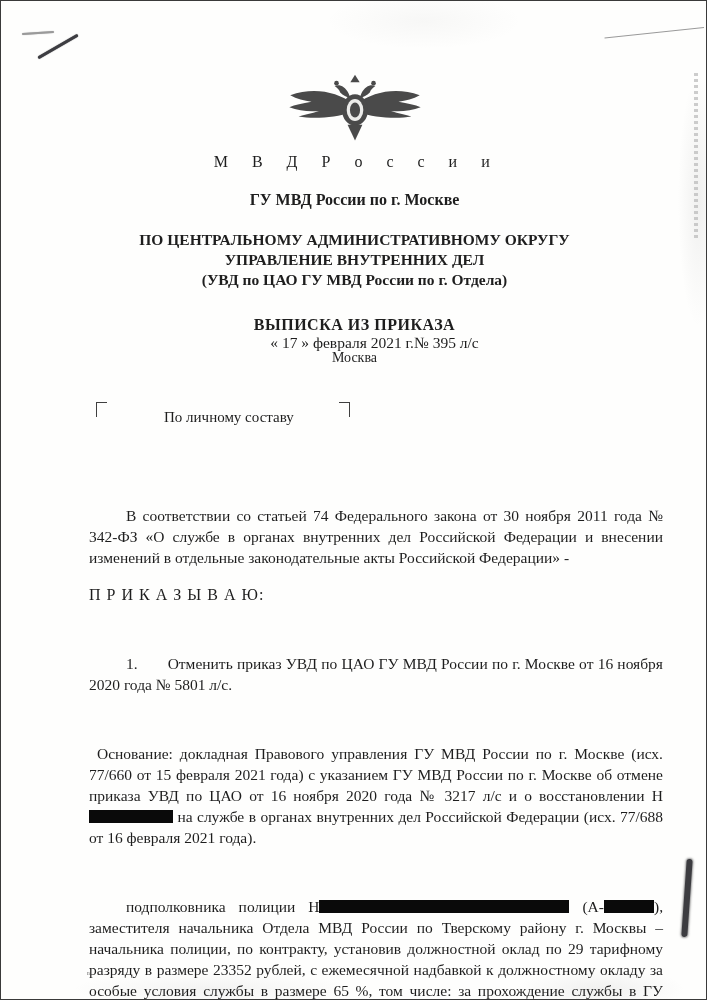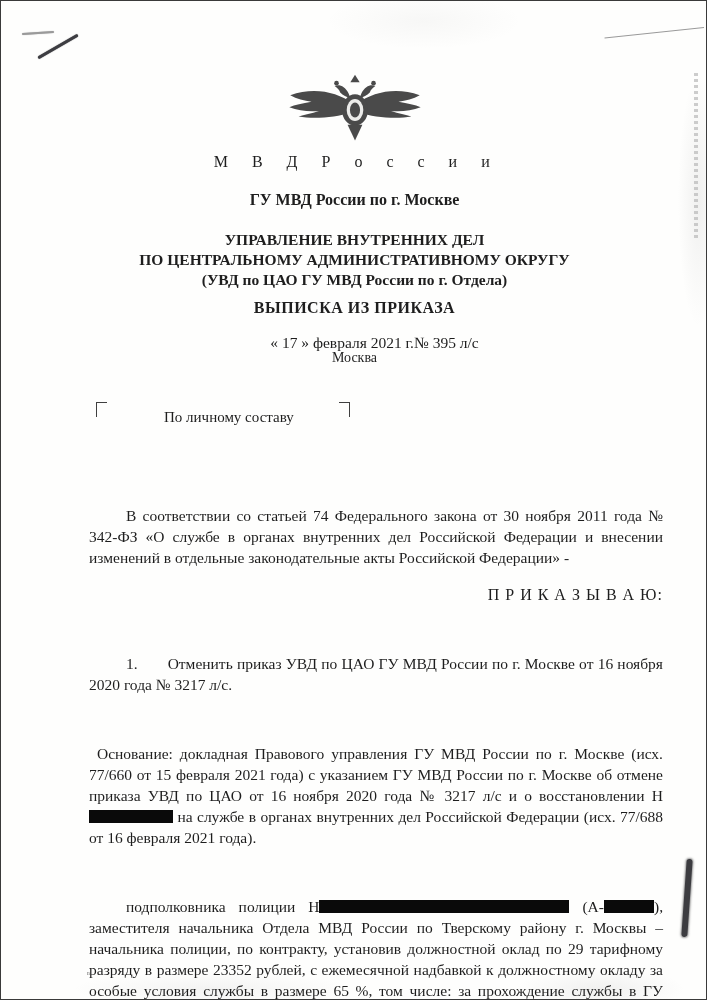--- a/index.html
+++ b/index.html
@@ -56,21 +56,21 @@
   .header {
     position: absolute; top: 72px; left: 0; width: 707px; text-align: center;
   }
   .emblem-wrap { height: 76px; display: flex; justify-content: center; align-items: flex-start; }
   .org-top {
     margin-top: 4px; font-weight: normal; font-size: 16px;
     letter-spacing: 0.35em; word-spacing: 0.55em;
   }
   .org-main { margin-top: 20px; font-weight: bold; font-size: 16px; }
   .dept { margin-top: 21px; font-weight: bold; font-size: 15.5px; line-height: 20px; }
-  .doc-type { margin-top: 9px; font-weight: bold; font-size: 16px; letter-spacing: 0.5px; }
+  .doc-type { margin-top: 26px; font-weight: bold; font-size: 16px; letter-spacing: 0.5px; }
 
   
   .meta-row {
     position: absolute; top: 333px; left: 88px; right: 46px;
     display: flex; justify-content: center;
     font-size: 15.5px;
   }
   .city { position: absolute; top: 349px; left: 0; width: 707px; text-align: center; font-size: 14px; }
   .subject-row { position: absolute; top: 398px; left: 0; width: 707px; height: 24px; }
   .corner-left {
@@ -84,21 +84,21 @@
   .subject-text { position: absolute; left: 163px; top: 10px; font-size: 15px; }
 
   
   .body-block {
     position: absolute; top: 456px; left: 88px; width: 574px;
     font-size: 15.5px; line-height: 21px; text-align: justify;
   }
   .para { text-indent: 37px; margin-top: 48px; }
   .para.small-indent { text-indent: 8px; }
   .prikaz {
-    text-align: right; font-size: 16px; margin: 16px 0 15px 0;
+    text-align: left; font-size: 16px; margin: 16px 0 15px 0;
     letter-spacing: 1px;
   }
   .num-gap { display: inline-block; width: 30px; }
   .redact {
     display: inline-block; background: #0a0a0a; height: 13px;
     vertical-align: baseline; position: relative; top: 1px;
   }
   .bar-mid { width: 84px; }
   .bar-long { width: 250px; }
   .bar-short { width: 50px; }
@@ -129,22 +129,22 @@
           <ellipse cx="75" cy="40" rx="14" ry="17"></ellipse>
           <path d="M67,56 L75,73 L83,56 Z"></path>
         </g>
         <ellipse cx="75" cy="40" rx="9" ry="12" fill="#ececea"></ellipse>
         <ellipse cx="75" cy="40" rx="5.5" ry="8" fill="#4a4a4a"></ellipse>
       </svg>
     </div>
     <div class="org-top">М В Д   Р о с с и и</div>
     <div class="org-main">ГУ МВД России по г. Москве</div>
     <div class="dept">
+      <div>ПО ЦЕНТРАЛЬНОМУ АДМИНИСТРАТИВНОМУ ОКРУГУ</div>
       <div>УПРАВЛЕНИЕ ВНУТРЕННИХ ДЕЛ</div>
-      <div>ПО ЦЕНТРАЛЬНОМУ АДМИНИСТРАТИВНОМУ ОКРУГУ</div>
       <div>(УВД по ЦАО ГУ МВД России по г. Отдела)</div>
     </div>
     <div class="doc-type">ВЫПИСКА ИЗ ПРИКАЗА</div>
   </div>
 
   <div class="meta-row">
     <span>« 17 » февраля 2021 г.</span>
     <span>№ 395 л/с</span>
   </div>
   <div class="city">Москва</div>
@@ -153,21 +153,21 @@
     <span class="corner-left"></span>
     <span class="subject-text">По личному составу</span>
     <span class="corner-right"></span>
   </div>
 
   <div class="body-block">
     <p class="para">В соответствии со статьей 74 Федерального закона от 30 ноября 2011 года № 342-ФЗ «О службе в органах внутренних дел Российской Федерации и внесении изменений в отдельные законодательные акты Российской Федерации» -</p>
 
     <p class="prikaz">П Р И К А З Ы В А Ю:</p>
 
-    <p class="para"><span>1.</span><span class="num-gap"></span><span>Отменить приказ УВД по ЦАО ГУ МВД России по г. Москве от 16 ноября 2020 года № 3217 л/с.</span></p>
+    <p class="para"><span>1.</span><span class="num-gap"></span><span>Отменить приказ УВД по ЦАО ГУ МВД России по г. Москве от 16 ноября 2020 года № 5801 л/с.</span></p>
 
     <p class="para small-indent"><span>Основание: докладная Правового управления ГУ МВД России по г. Москве (исх. 77/660 от 15 февраля 2021 года) с указанием ГУ МВД России по г. Москве об отмене приказа УВД по ЦАО от 16 ноября 2020 года № 3217 л/с и о восстановлении Н</span><span class="redact bar-mid"></span> <span>на службе в органах внутренних дел Российской Федерации (исх. 77/688 от 16 февраля 2021 года).</span></p>
 
 
     <p class="para"><span>подполковника полиции Н</span><span class="redact bar-long"></span> <span>(А-</span><span class="redact bar-short"></span><span>),</span> <span>заместителя начальника Отдела МВД России по Тверскому району г. Москвы – начальника полиции, по контракту, установив должностной оклад по 29 тарифному разряду в размере 23352 рублей, с ежемесячной надбавкой к должностному окладу за особые условия службы в размере 65 %,  том числе: за прохождение службы в ГУ МВД России по г. Москве 65 %, ежемесячную надбавку к должностному окладу за работу со сведениями составляющими государственную тайну 20 %, ежемесячную поощрительную выплату за особые достижения в службе в размере 40 % должностного оклада, в том числе: за замещение должности заместителя начальника территориального отдела</span></p>
   </div>
 
 </div>
 
 </body></html>

